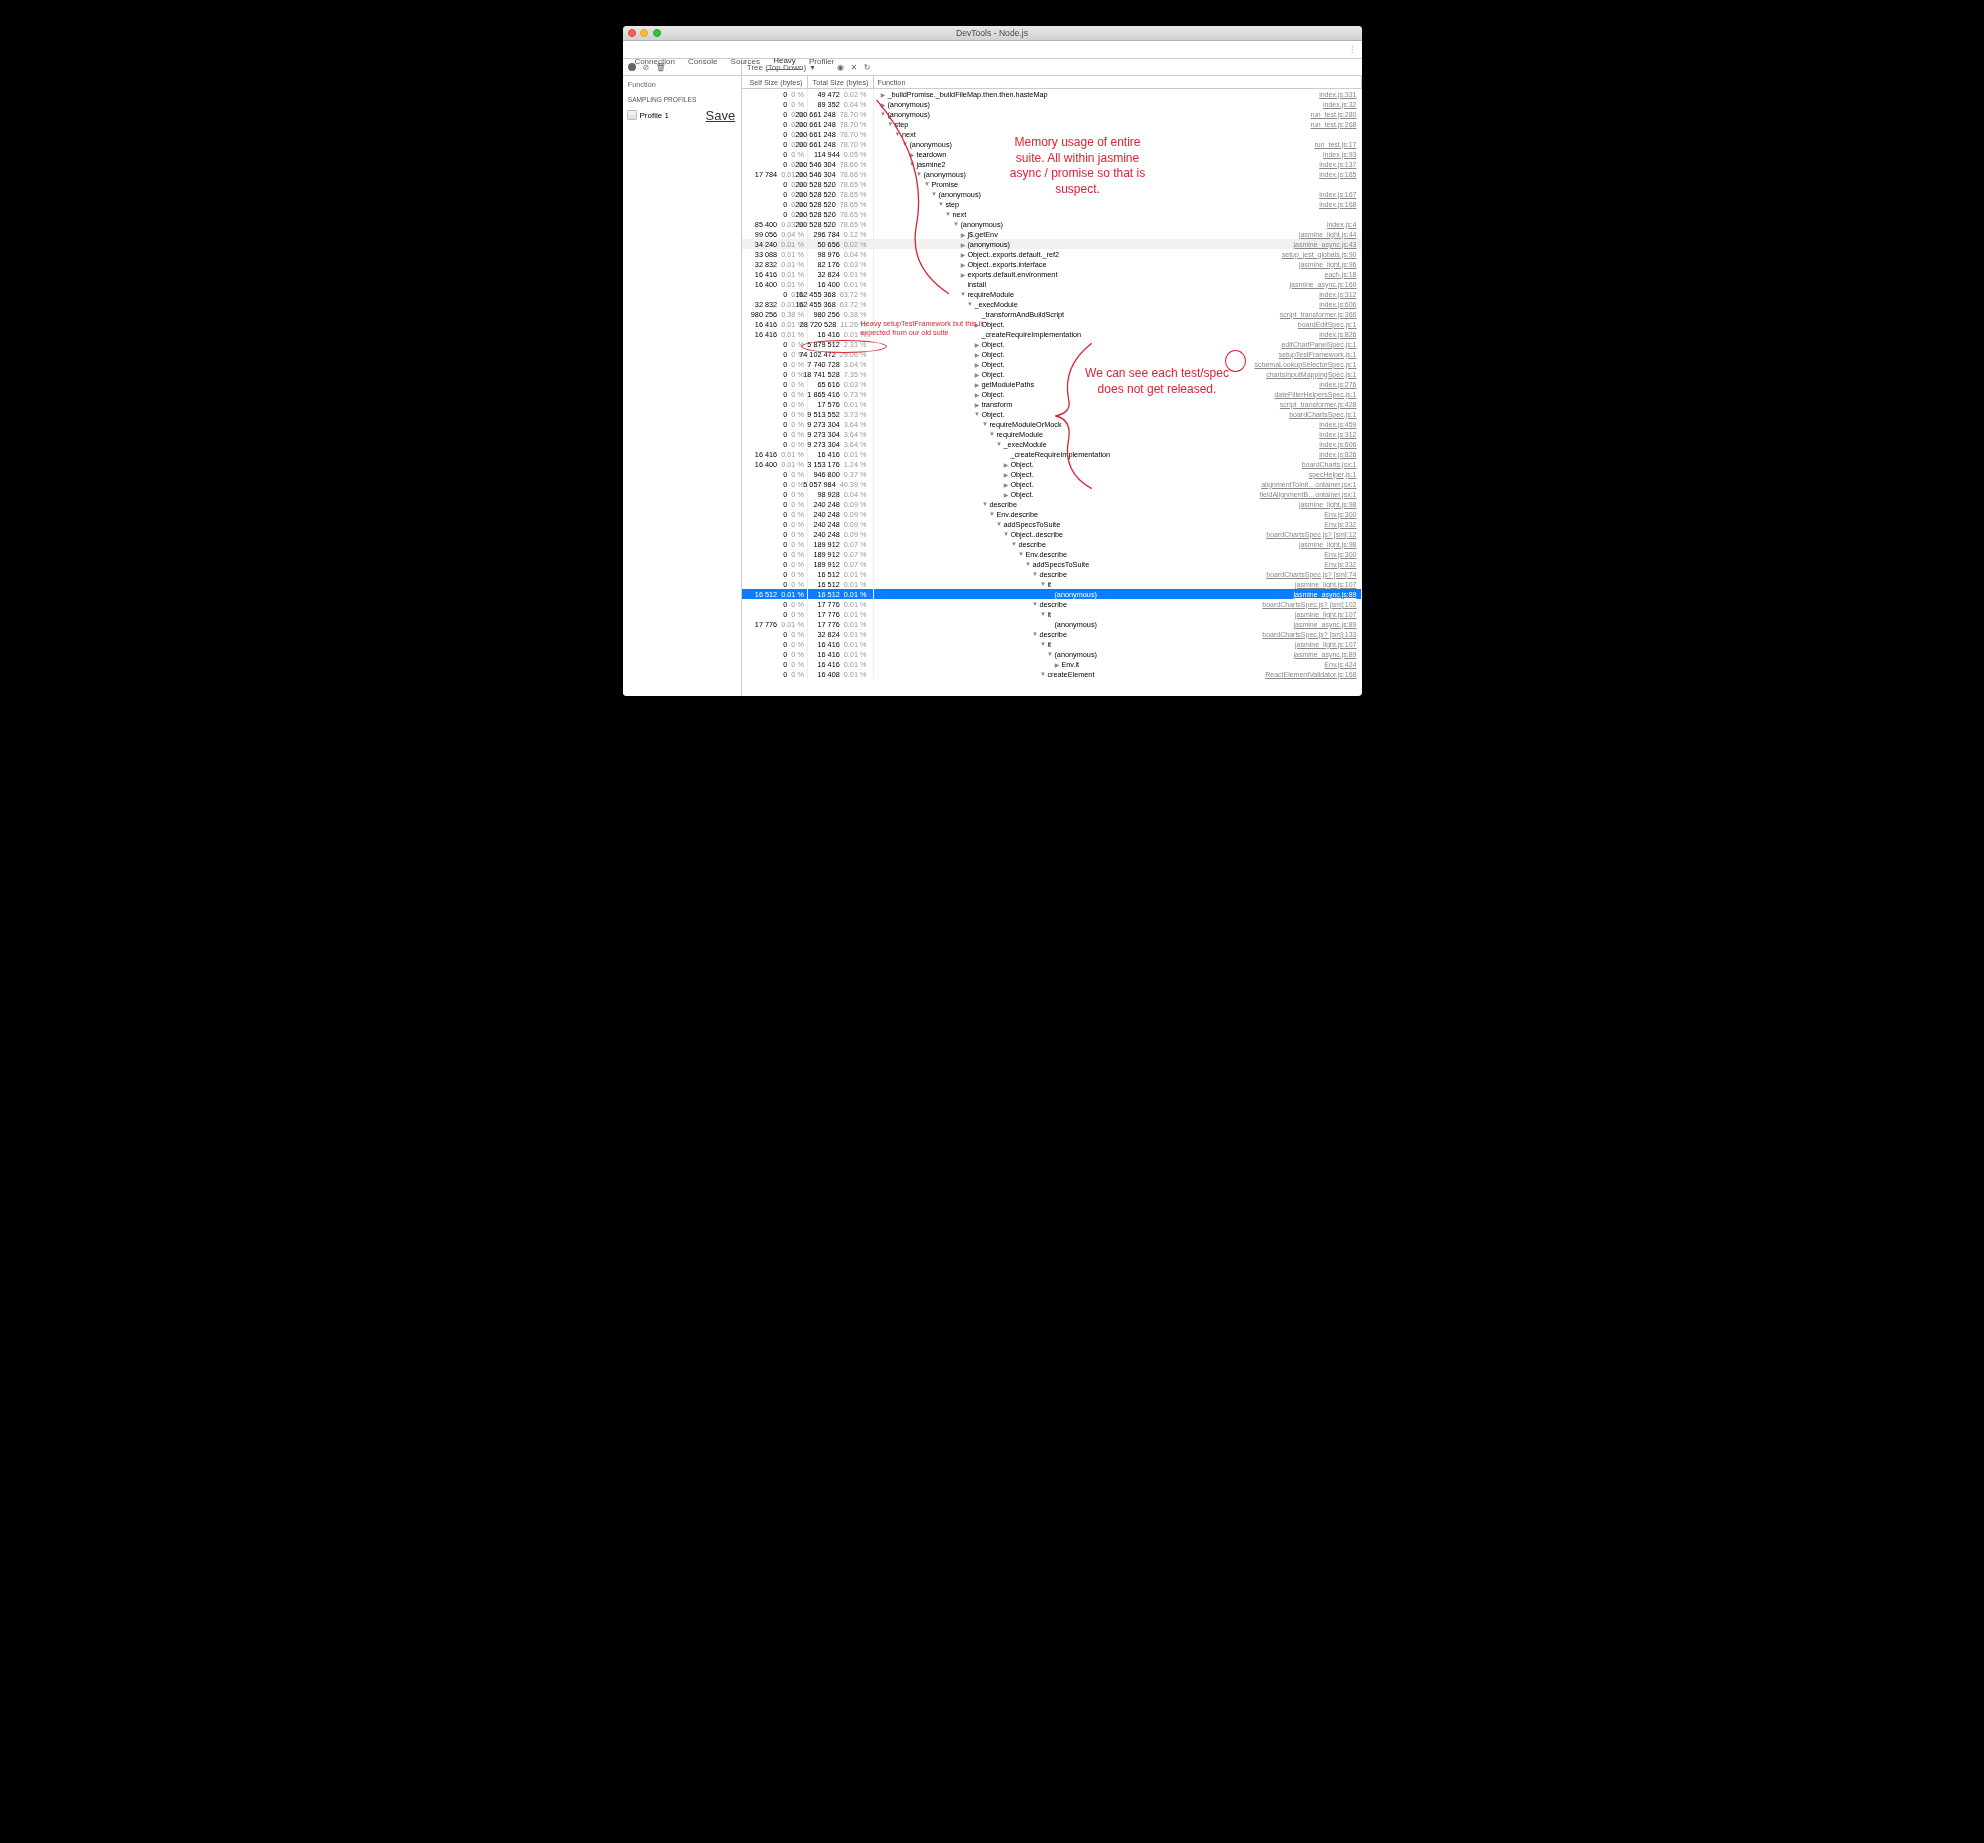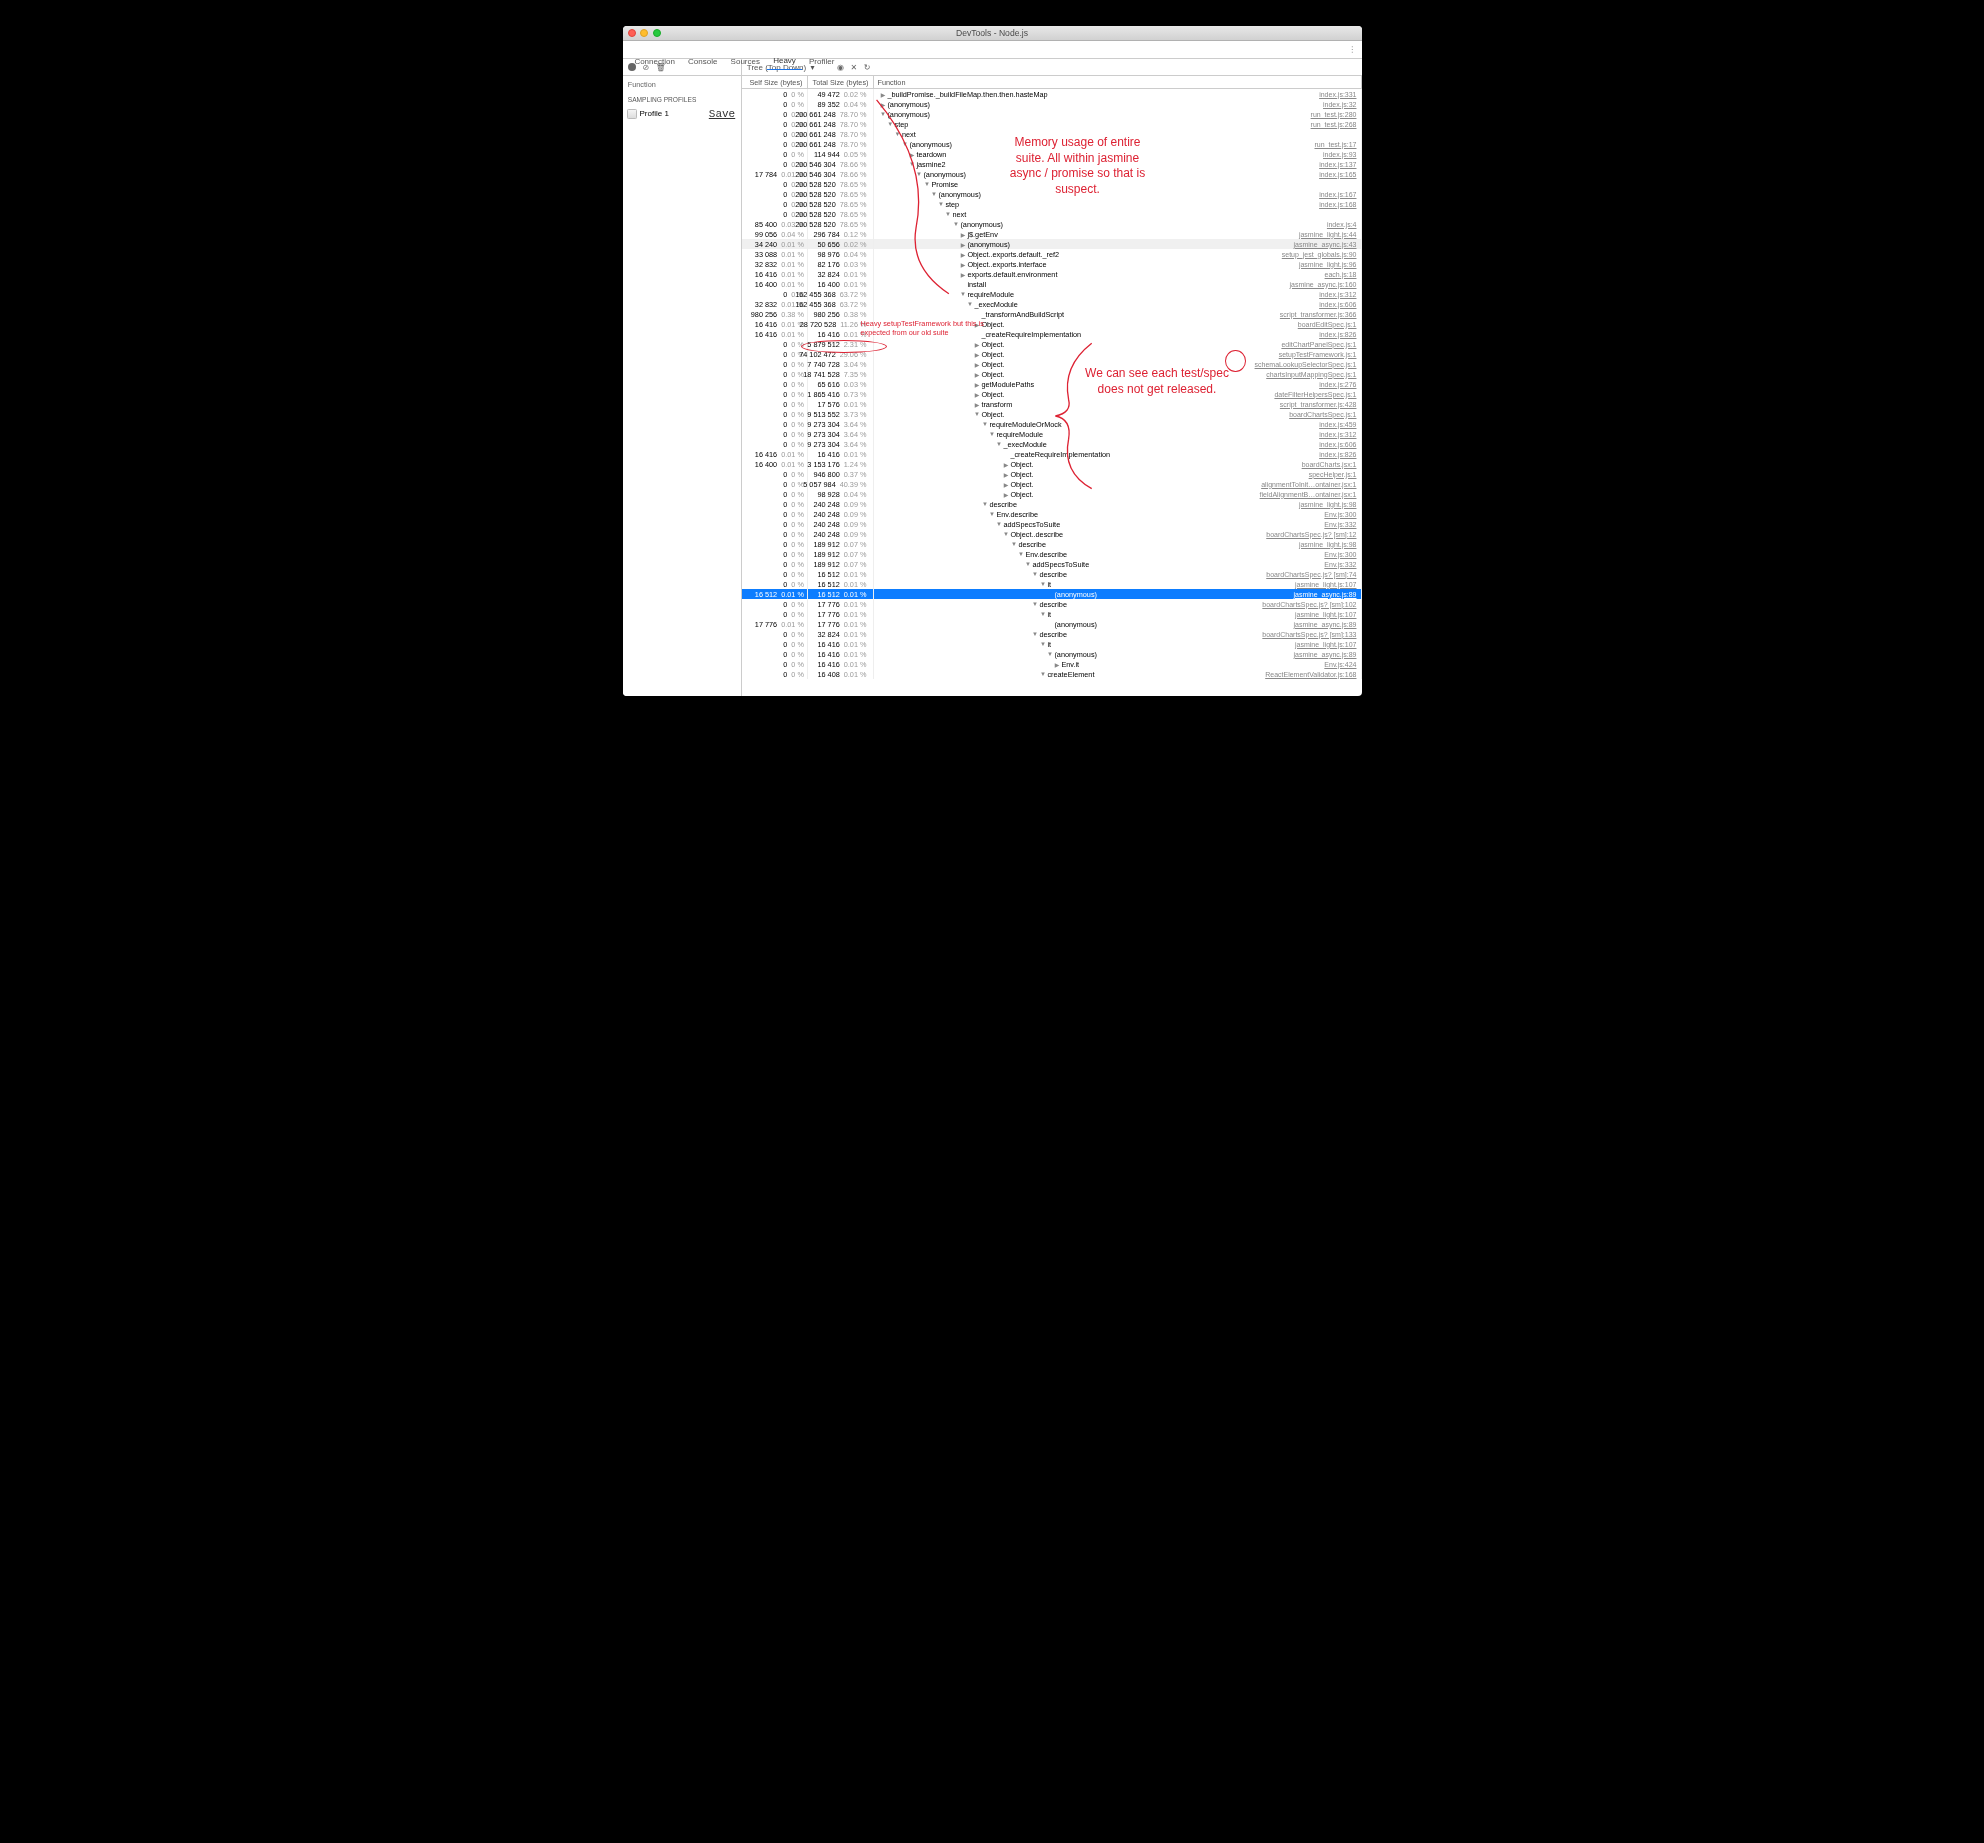--- a/index.html
+++ b/index.html
@@ -19,21 +19,21 @@
 .tabs-right span { color: #888; }
 .toolbar { height: 17px; border-bottom: 0.7px solid #ccc; display: flex; align-items: center; font-size: 8px; color: #555; }
 .toolbar-left { width: 119px; display: flex; gap: 6.6px; padding: 0 5.3px; align-items: center; border-right: 0.7px solid #ccc; height: 100%; }
 .toolbar-right { display: flex; gap: 6.6px; padding: 0 5.3px; align-items: center; }
 .content { display: flex; height: 620px; font-size: 7.3px; position: relative; }
 .sidebar { width: 119px; border-right: 0.7px solid #ccc; background: #fff; }
 .sidebar .hdr { padding: 4px 5.3px; font-size: 7.3px; color: #666; }
 .sidebar .section { padding: 2.6px 5.3px; font-size: 6.6px; color: #555; text-transform: uppercase; }
 .profile-item { padding: 2.6px 5.3px 2.6px 17px; display: flex; justify-content: space-between; align-items: center; font-size: 8px; position: relative; }
 .profile-item .picon { position: absolute; left: 4px; width: 10px; height: 10px; background: linear-gradient(#f5f5f5,#ddd); border: 0.7px solid #bbb; border-radius: 1.3px; }
-.profile-item .save { text-decoration: underline; color: #333; font-size: 11px; font-family: Liberation Mono, monospace; }
+.profile-item .save { text-decoration: underline; color: #333; font-size: 13px; }
 .grid { flex: 1; overflow: auto; }
 .grid-header { display: flex; border-bottom: 0.7px solid #ccc; height: 13px; font-size: 7.3px; color: #555; background: #fff; position: sticky; top: 0; }
 .grid-header > div { border-right: 0.7px solid #ccc; padding: 2px 4px; }
 .col-self { width: 66px; text-align: right; }
 .col-total { width: 66px; text-align: right; }
 .col-func { flex: 1; }
 .row { display: flex; height: 10px; align-items: center; font-size: 7.3px; }
 .row > div { border-right: 0.7px solid #eee; height: 100%; display: flex; align-items: center; }
 .row .col-self { width: 66px; justify-content: flex-end; padding-right: 2.6px; white-space: nowrap; }
 .row .col-total { width: 66px; justify-content: flex-end; padding-right: 6px; white-space: nowrap; }

